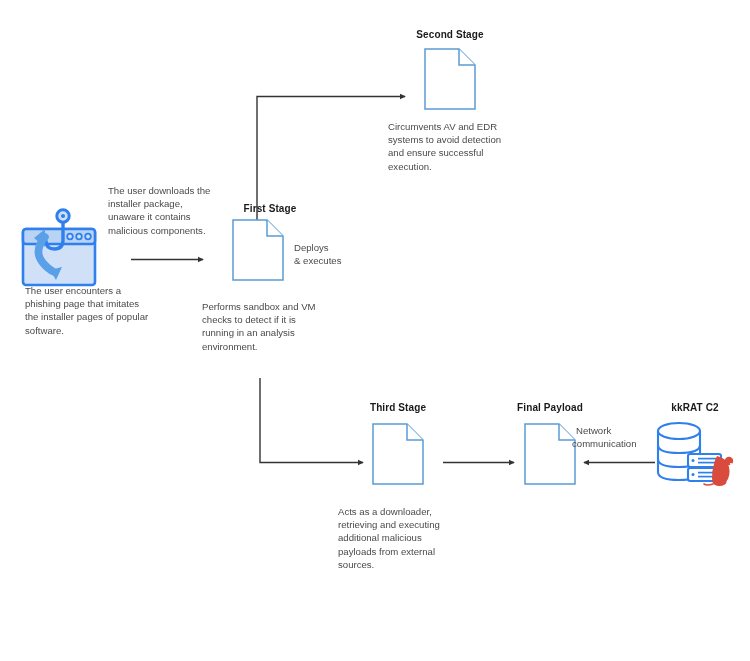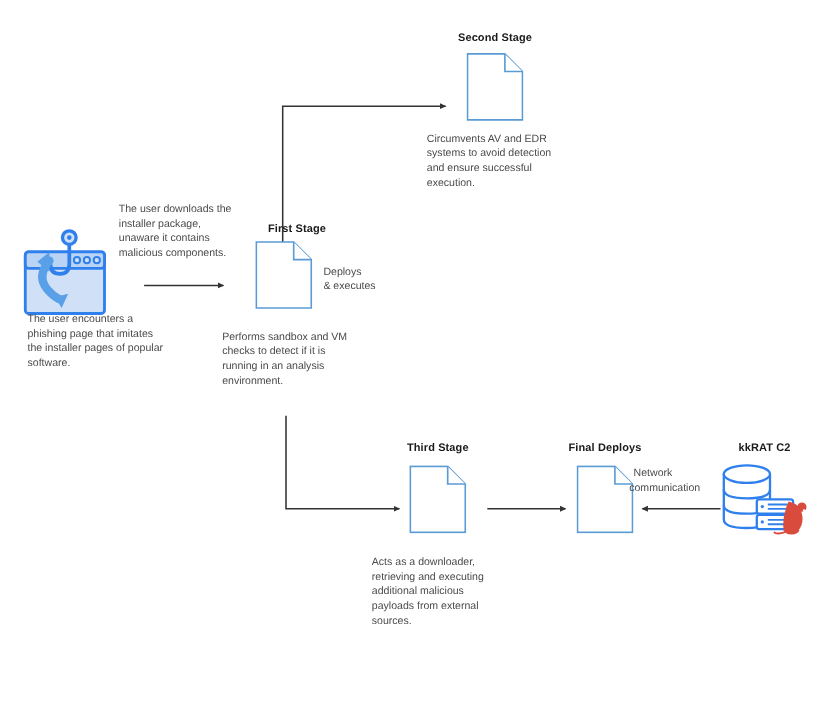--- a/index.html
+++ b/index.html
@@ -158,21 +158,21 @@
       <circle cx="78" cy="44" r="1.1" fill="#ffffff"></circle>
     </g>
   </svg>
 
   <div class="abs node-title" style="left:220px; top:203px; width:100px;">First Stage</div>
 
   <div class="abs node-title" style="left:400px; top:29px; width:100px;">Second Stage</div>
 
   <div class="abs node-title" style="left:348px; top:402px; width:100px;">Third Stage</div>
 
-  <div class="abs node-title" style="left:500px; top:402px; width:100px;">Final Deploys</div>
+  <div class="abs node-title" style="left:500px; top:402px; width:100px;">Final Payload</div>
 
   <div class="abs node-title" style="left:645px; top:402px; width:100px;">kkRAT C2</div>
 
   <div class="abs desc" style="left:5px; top:284px; width:126px;margin-left:20px;">The user encounters a phishing page that imitates the installer pages of popular software.</div>
 
   <div class="abs desc" style="left:202px; top:300px; width:124px;">Performs sandbox and  VM checks to detect if it is running in an analysis environment.</div>
 
   <div class="abs desc" style="left:388px; top:120px; width:126px;">Circumvents AV and EDR systems to avoid detection and ensure successful execution.</div>
 
   <div class="abs desc" style="left:338px; top:505px; width:122px;">Acts as a downloader, retrieving and executing additional malicious payloads from external sources.</div>

